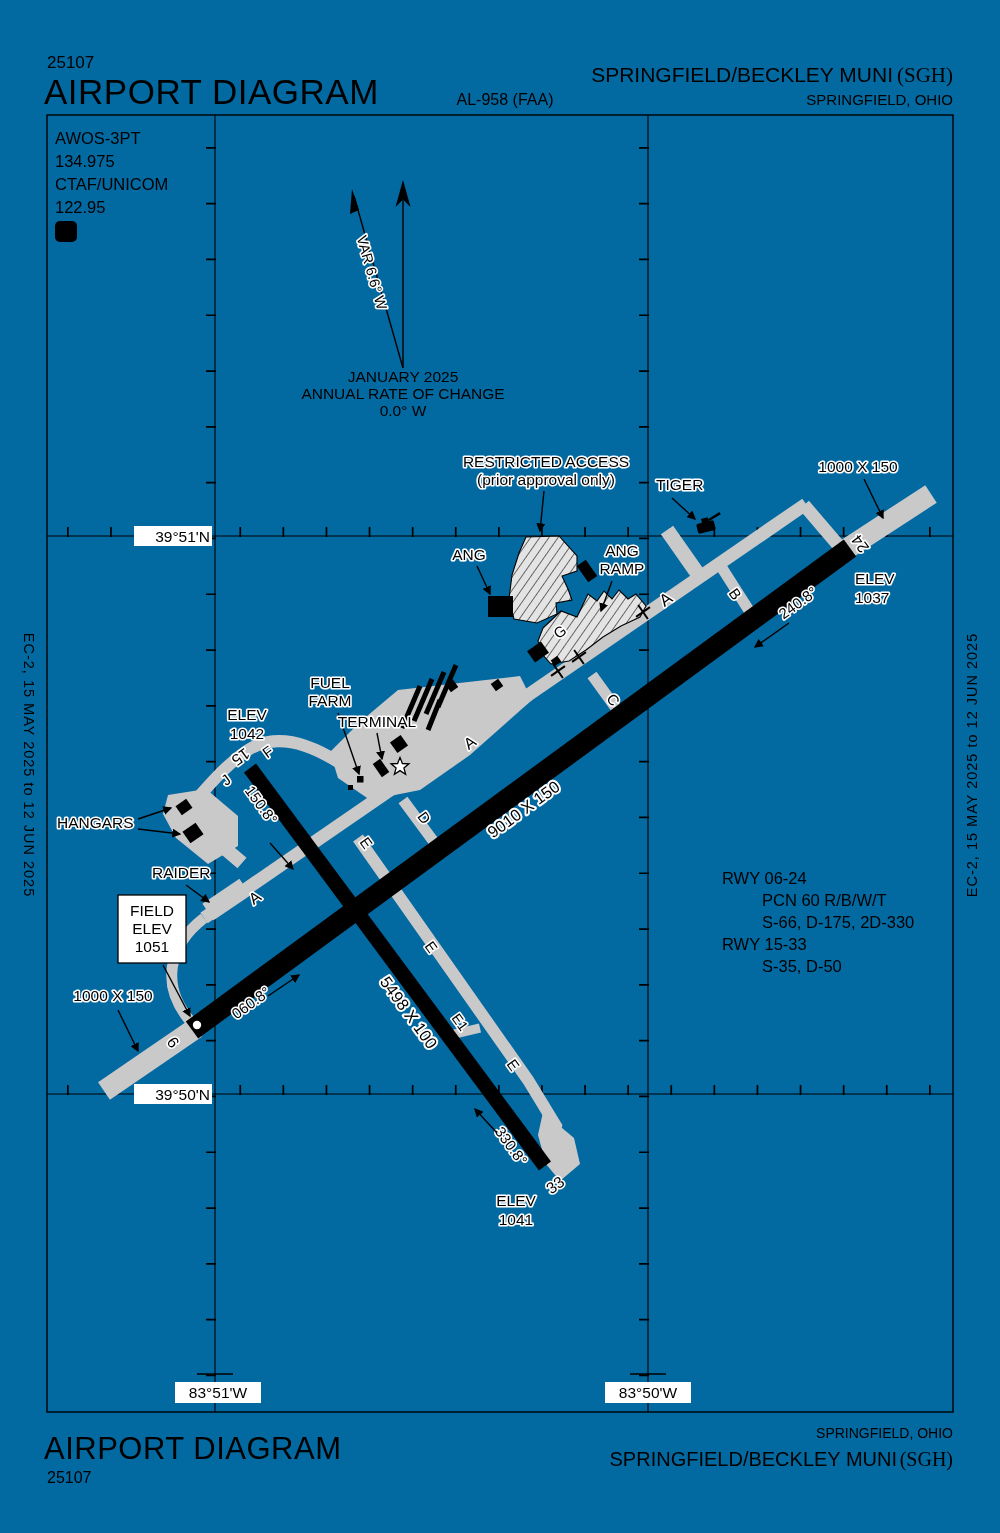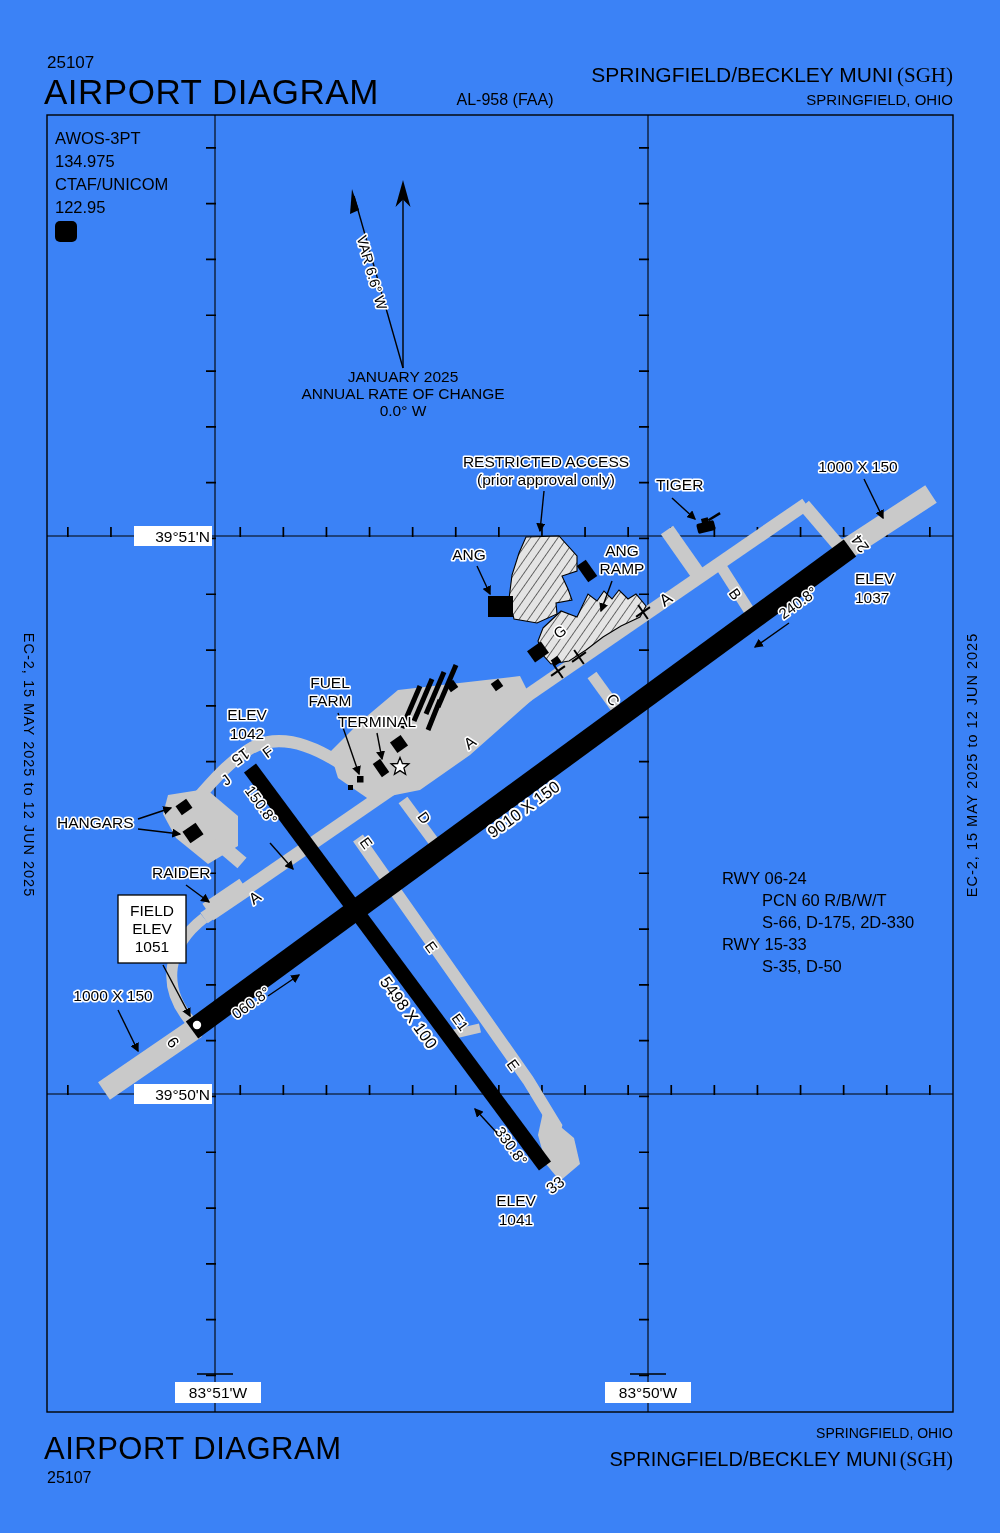--- a/index.html
+++ b/index.html
@@ -1,16 +1,16 @@
 <!DOCTYPE html>
 <html><head>
 <meta charset="utf-8">
 <style>
   html,body{margin:0;padding:0;background:#ffffff;}
-  .page{width:1000px;height:1533px;position:relative;background:#3b82f6;}
+  .page{width:1000px;height:1533px;position:relative;background:#0369a1;}
   svg{display:block;}
   text{font-family:"Liberation Sans","DejaVu Sans",sans-serif;fill:#000;}
   .halo{paint-order:stroke;stroke:#ffffff;stroke-width:3.2px;stroke-linejoin:round;}
   .halo2{paint-order:stroke;stroke:#ffffff;stroke-width:4px;stroke-linejoin:round;}
   .serif{font-family:"Liberation Serif","DejaVu Serif",serif;}
   .ln{stroke:#000;fill:none;}
   .gray{stroke:#c9c9c9;fill:none;}
   .grayf{fill:#c9c9c9;stroke:none;}
   .blk{fill:#000;stroke:none;}
   .arrow{stroke:#000;stroke-width:1.4;fill:none;}

